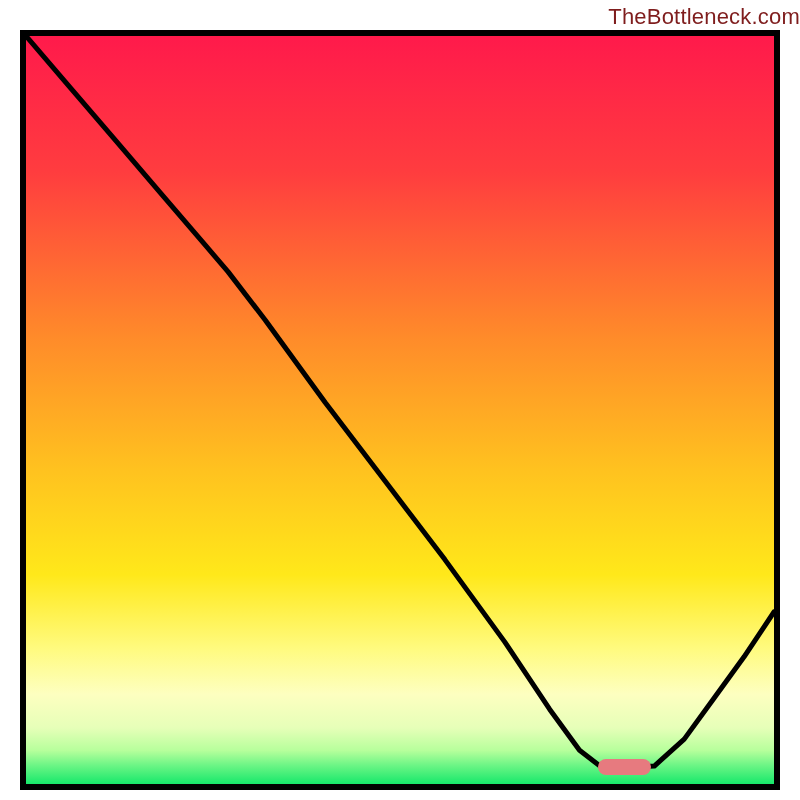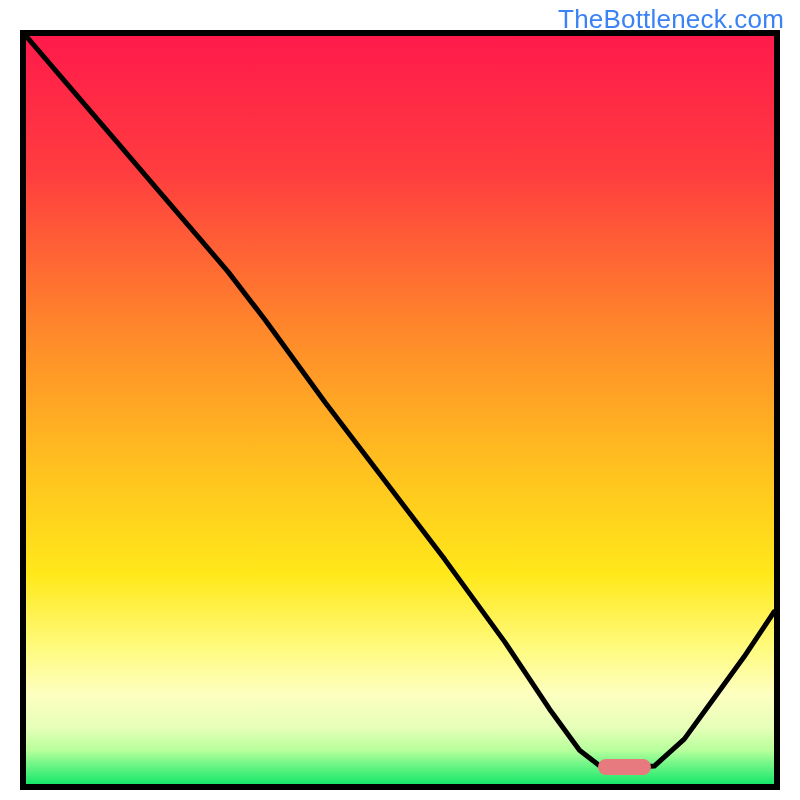--- a/index.html
+++ b/index.html
@@ -5,24 +5,24 @@
   * { margin: 0; padding: 0; box-sizing: border-box; }
   html, body { width: 800px; height: 800px; overflow: hidden; background: #fff; }
   .chart {
     position: absolute;
     left: 0; top: 0;
     width: 800px; height: 800px;
   }
   .watermark {
     position: absolute;
     top: 4px;
-    right: 16px;
+    right: 0;
     font-family: Arial, Helvetica, sans-serif;
-    font-size: 26px;
-    color: #3b82f6;
+    font-size: 22px;
+    color: #7f1d1d;
     letter-spacing: 0.2px;
   }
   .plot-frame {
     position: absolute;
     left: 20px;
     top: 30px;
     width: 760px;
     height: 760px;
     border: 6px solid #000;
     overflow: hidden;

